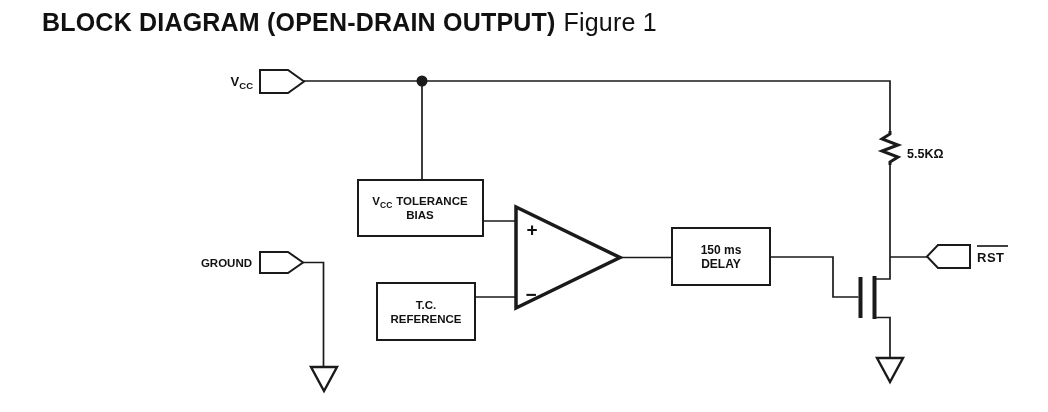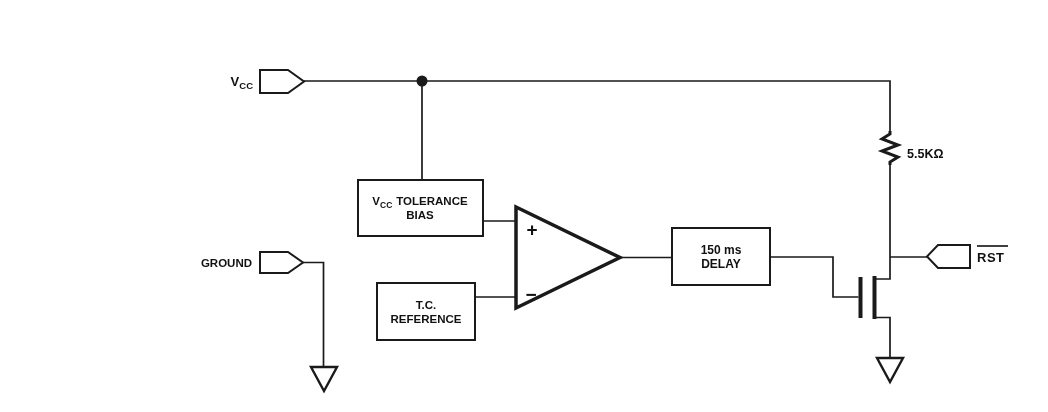--- a/index.html
+++ b/index.html
@@ -42,20 +42,23 @@
     font-family: "Liberation Sans", sans-serif;
     font-weight: bold;
     fill: #111111;
   }
 </style>
 </head>
 <body>
 
 <div id="canvas">
 
+  <div id="title">
+    <span class="t-bold">BLOCK DIAGRAM (OPEN-DRAIN OUTPUT)</span><span class="t-normal">Figure 1</span>
+  </div>
 
   <svg id="diagram" width="1048" height="412" viewBox="0 0 1048 412" xmlns="http://www.w3.org/2000/svg">
 
     <path class="wire" d="M304,81 H890 V131"></path>
 
     <path class="wire" d="M422,81 V180"></path>
 
     <circle cx="422" cy="81" r="5.5" fill="#1a1a1a"></circle>
 
     <path class="thickwire" d="M890,131 v3 l-8,5 l16,6 l-16,6 l16,6 l-8,5 v3"></path>

